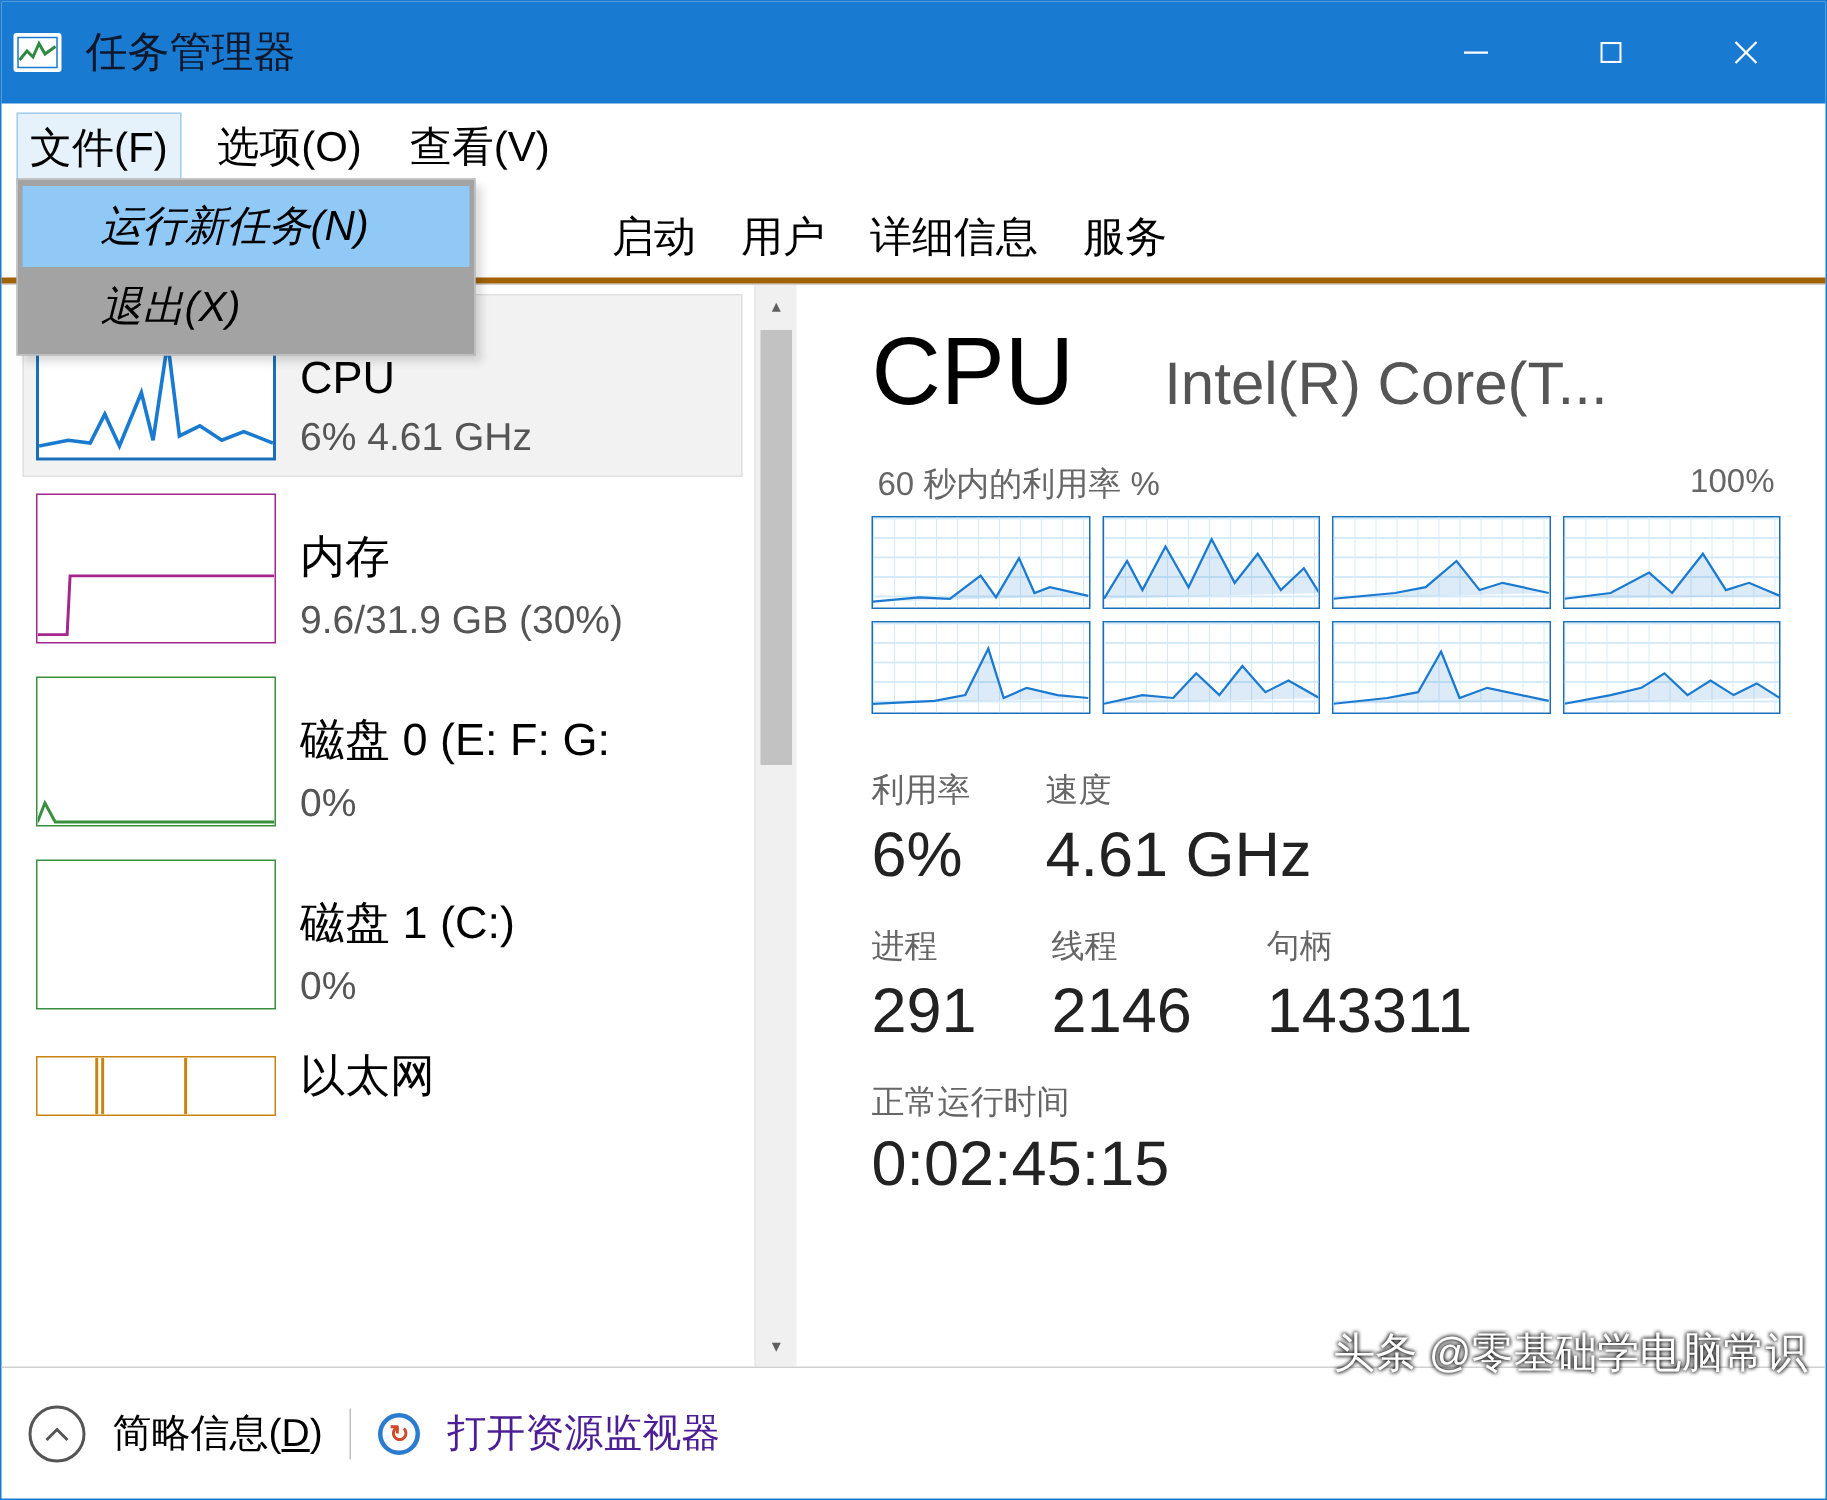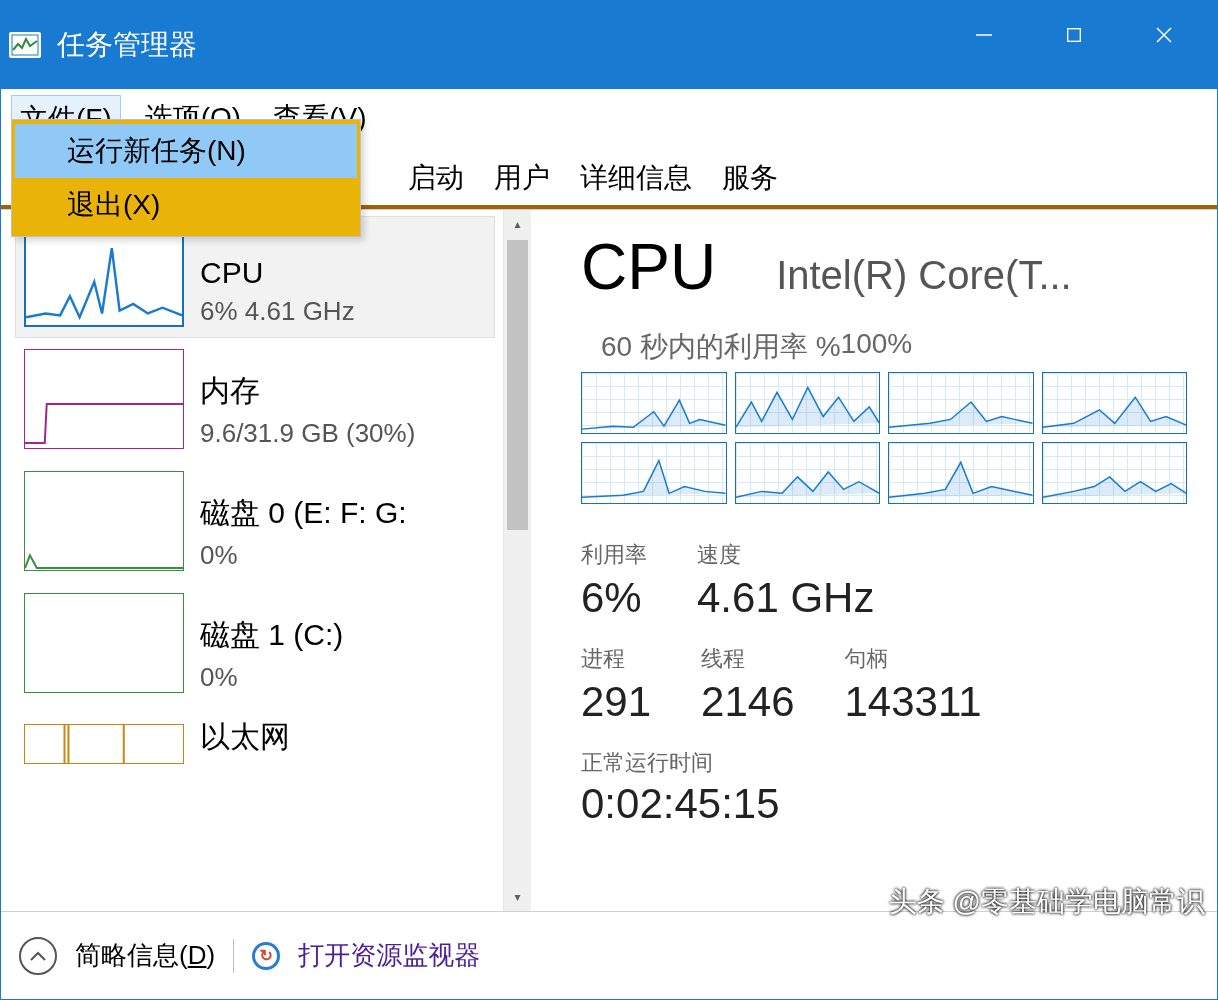--- a/index.html
+++ b/index.html
@@ -14,25 +14,25 @@
 .window {
   width: 1218px;
   height: 1000px;
   border: 1px solid #197ad1;
   display: flex;
   flex-direction: column;
   position: relative;
 }
 .titlebar {
   background: #197ad1;
-  height: 88px;
+  height: 68px;
   display: flex;
   align-items: center;
   padding: 0 8px;
-  color: #ffffff;
+  color: #0f172a;
 }
 .titlebar .app-icon {
   width: 32px; height: 26px;
   background: #fff;
   border-radius: 2px;
   display: flex; align-items: center; justify-content: center;
   margin-right: 16px;
 }
 .titlebar .app-icon svg { width: 28px; height: 22px; }
 .titlebar .title { font-size: 28px; font-weight: 400; flex: 1; }
@@ -50,26 +50,27 @@
   gap: 16px;
   border-bottom: 1px solid transparent;
   position: relative;
   z-index: 5;
 }
 .menubar .menu-item { padding: 4px 8px; }
 .menubar .menu-item.open { background: #e5f1fb; border: 1px solid #a2cdec; }
 .dropdown {
   position: absolute;
   top: 118px; left: 10px;
-  width: 350px;
-  background: #eab308;
+  width: 306px;
+  background: #a3a3a3;
   border: 1px solid #c0c0c0;
   box-shadow: 4px 4px 6px rgba(0,0,0,0.15);
   z-index: 20;
   padding: 4px 3px;
+  font-style: italic;
 }
 .dropdown .dd-item {
   padding: 8px 12px 8px 52px;
   font-size: 28px;
 }
 .dropdown .dd-item.highlight {
   background: #90c8f6;
 }
 .tabs-row {
   display: flex;
@@ -147,24 +148,23 @@
   overflow: hidden;
 }
 .right-header {
   display: flex; align-items: baseline;
   gap: 60px;
   margin-bottom: 24px;
 }
 .right-header .big { font-size: 64px; font-weight: 400; }
 .right-header .model { font-size: 40px; color: #555; flex:1; white-space: nowrap; overflow: hidden; text-overflow: ellipsis; }
 .graph-caption {
-  display: flex; 
-  font-size: 28px; color: #666;
+  display: flex; justify-content: space-between;
+  font-size: 22px; color: #666;
   padding: 0 4px;
-  margin-left: 16px;
 }
 .core-grid {
   display: grid;
   grid-template-columns: repeat(4, 1fr);
   grid-template-rows: repeat(2, 1fr);
   gap: 8px;
   margin: 6px 0 36px 0;
 }
 .core-cell {
   height: 62px;

